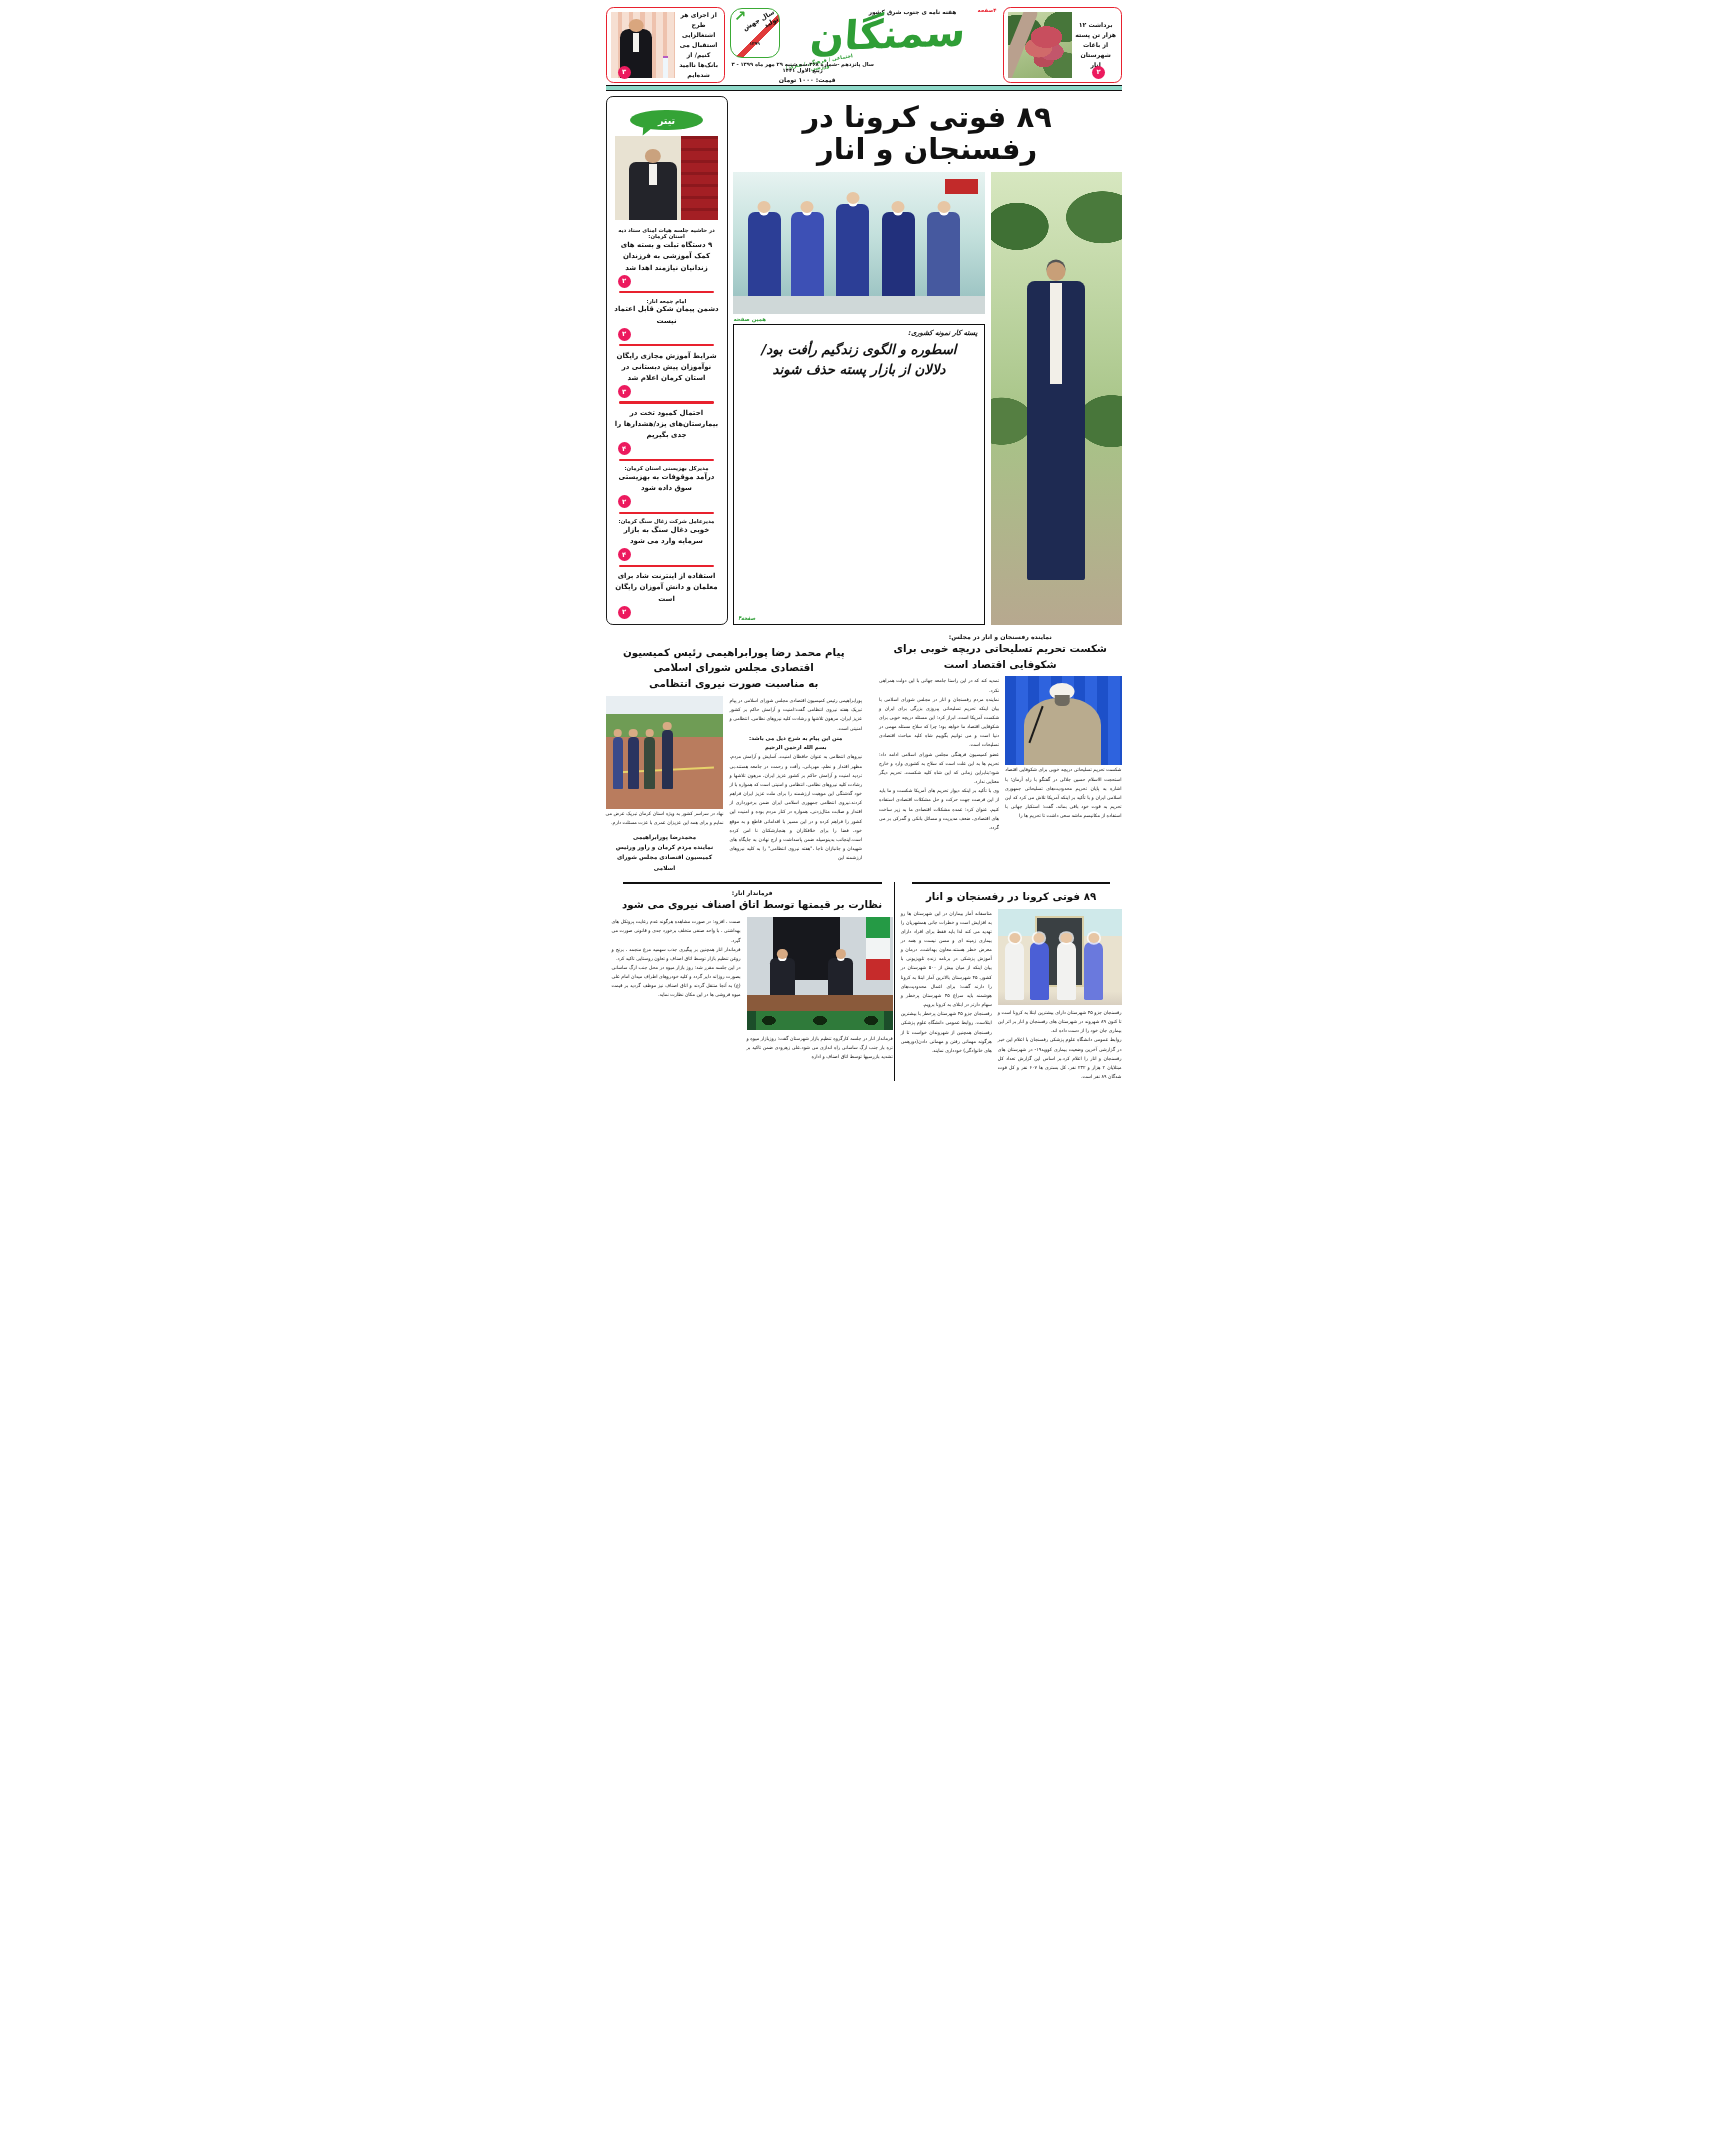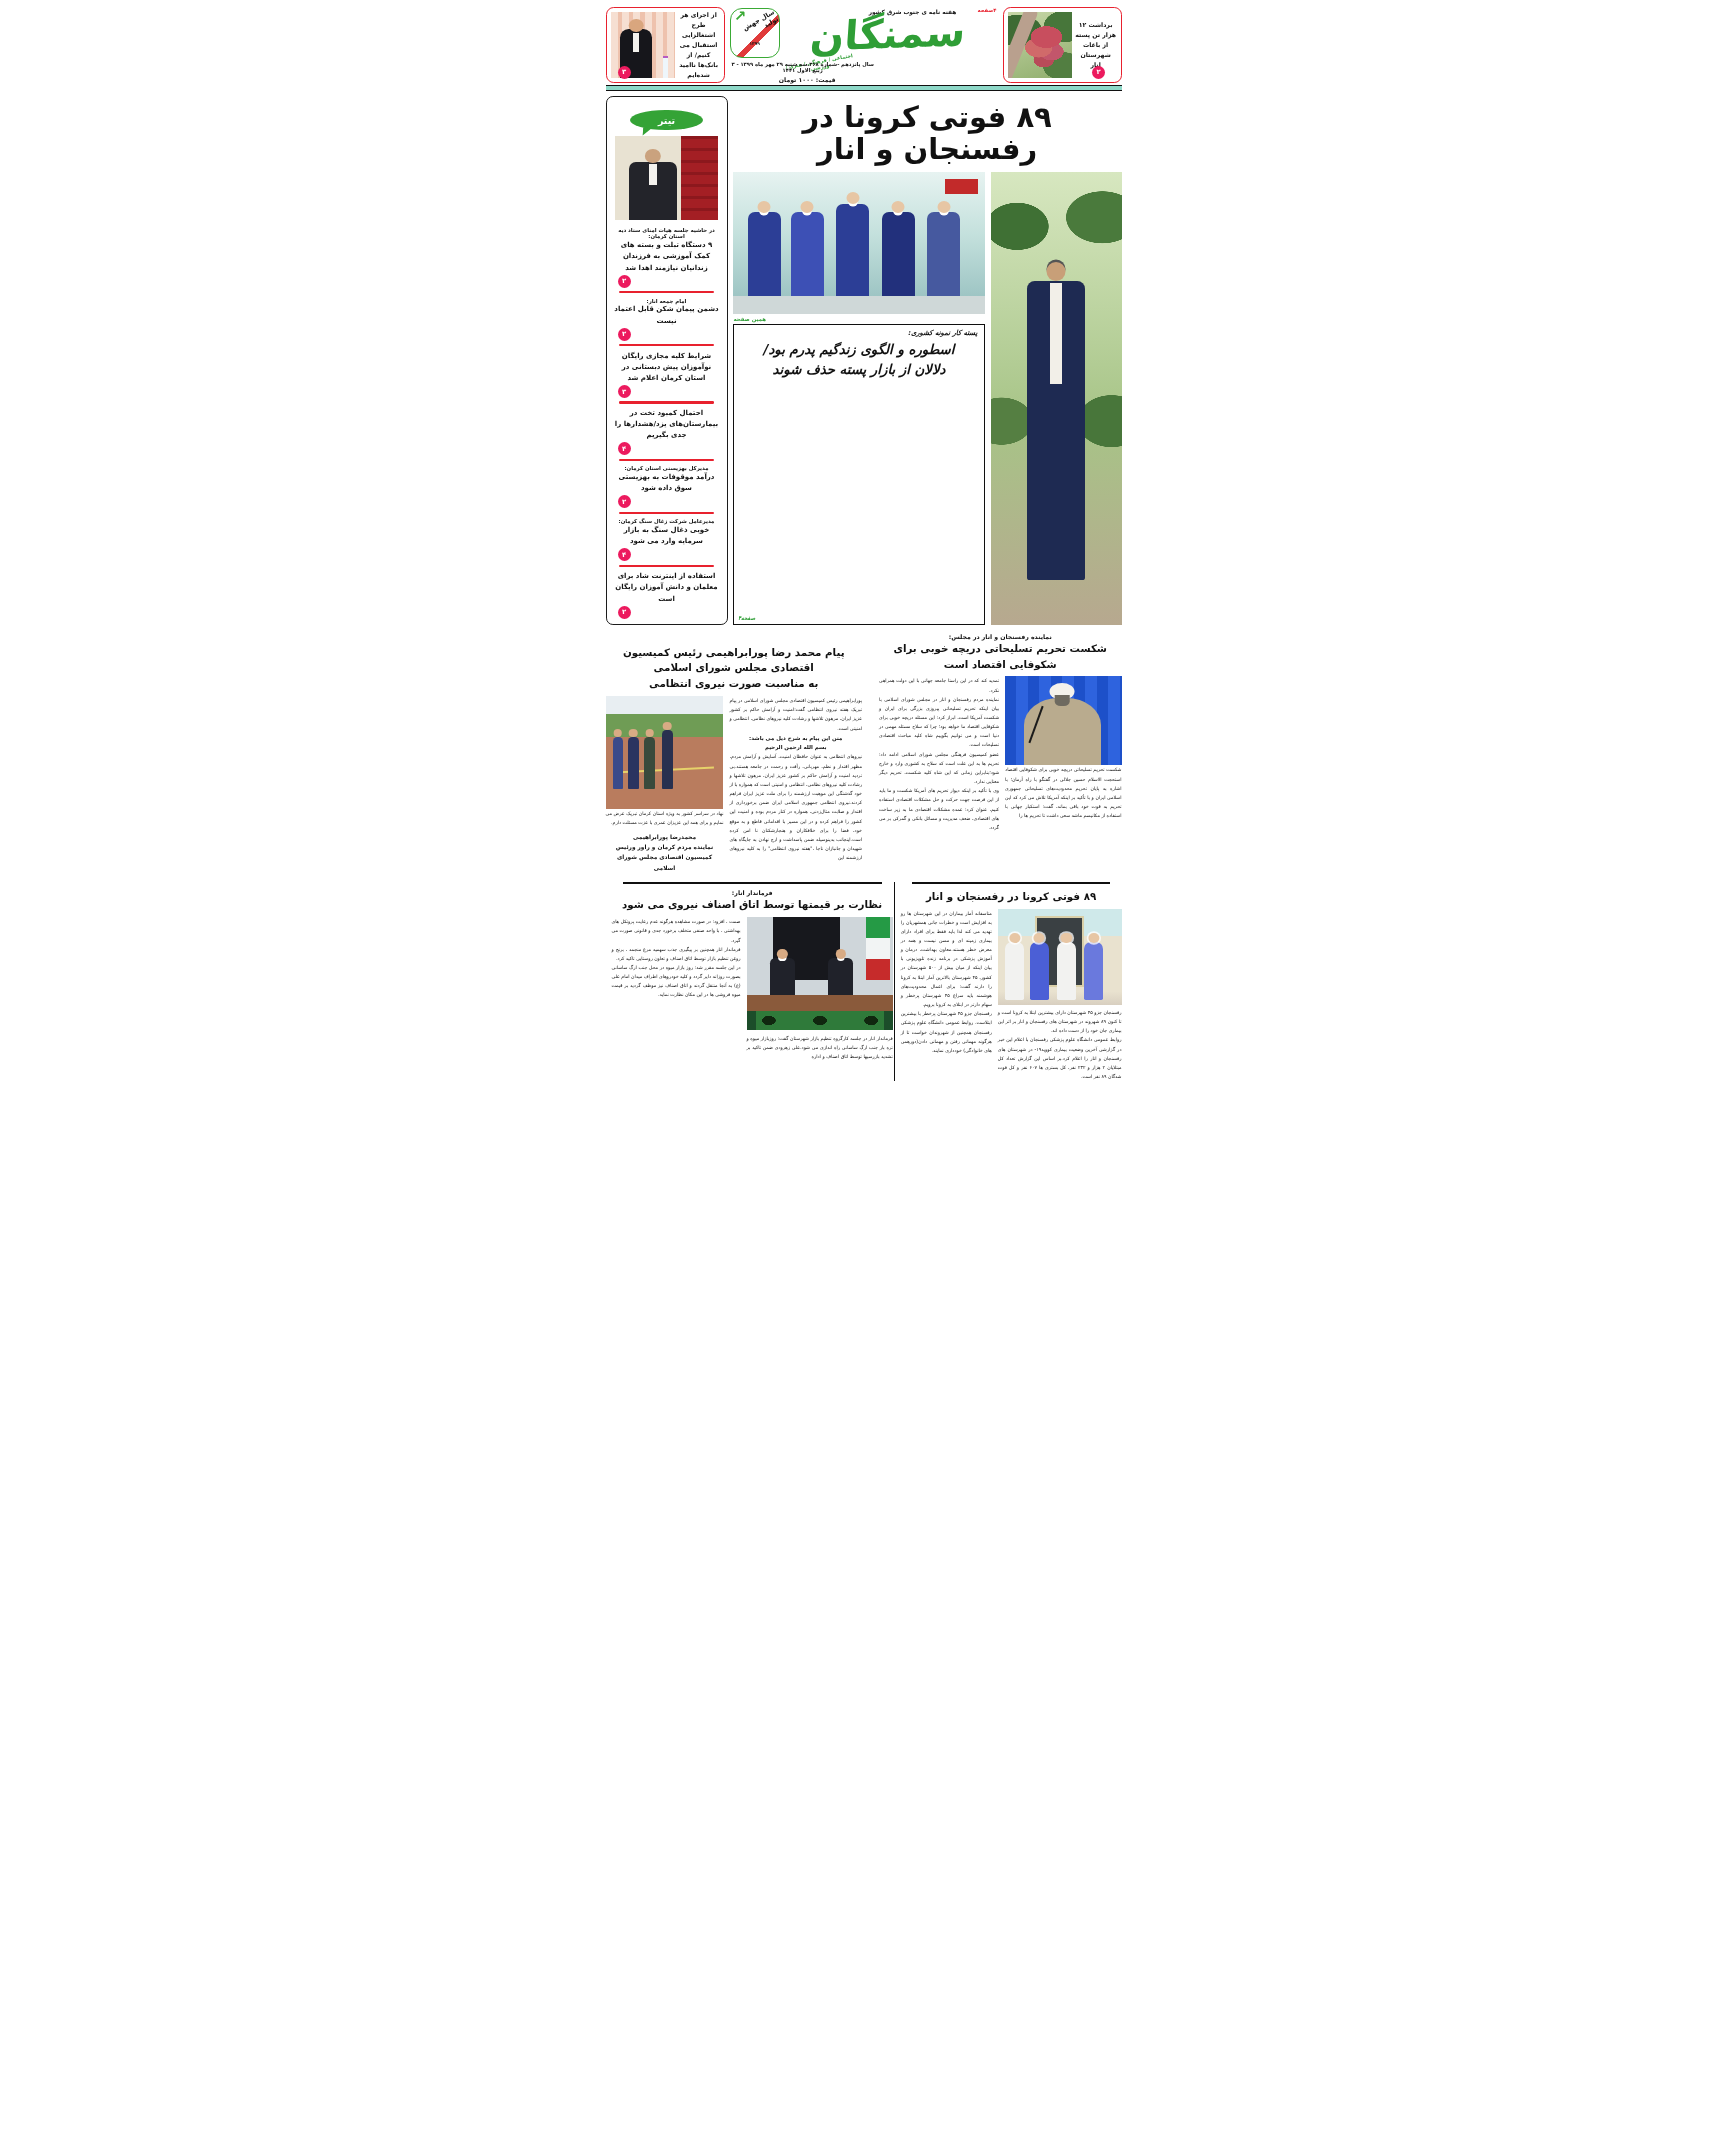--- a/index.html
+++ b/index.html
@@ -213,21 +213,21 @@
         <i class="hfig f3"></i>
         <i class="hfig f4"></i>
         <i class="hfig f5"></i>
         <i class="hdesk"></i>
       </div>
 
       <div class="lead-caption">همین صفحه</div>
 
       <div class="lead-subbox">
         <div class="sub-kicker">پسته کار نمونه کشوری:</div>
-        <div class="sub-line">اسطوره و الگوی زندگیم پدرم بود/</div>
+        <div class="sub-line">اسطوره و الگوی زندگیم رأفت بود/</div>
         <div class="sub-line">دلالان از بازار پسته حذف شوند</div>
         <span class="page-ref">صفحه۴</span>
       </div>
     </div>
 
     <div class="sidebar">
       <div class="bubble">تیتر</div>
 
       <div class="ph ph-sb">
         <i class="flag"></i>
@@ -246,21 +246,21 @@
       <div class="sb-item">
         <div class="sb-kicker">امام جمعه انار:</div>
         <div class="sb-head">دشمن پیمان شکن قابل اعتماد نیست</div>
         <div class="badge-row">
             <span class="badge">۲</span>
           </div>
         <div class="sb-rule"></div>
       </div>
 
       <div class="sb-item">
-        <div class="sb-head">شرایط کلیه مجازی رایگان نوآموزان پیش دبستانی در استان کرمان اعلام شد</div>
+        <div class="sb-head">شرایط آموزش مجازی رایگان نوآموزان پیش دبستانی در استان کرمان اعلام شد</div>
         <div class="badge-row">
             <span class="badge">۳</span>
           </div>
         <div class="sb-rule"></div>
       </div>
 
       <div class="sb-item">
         <div class="sb-head">احتمال کمبود تخت در بیمارستان‌های یزد/هشدارها را جدی بگیریم</div>
         <div class="badge-row">
             <span class="badge">۴</span>

